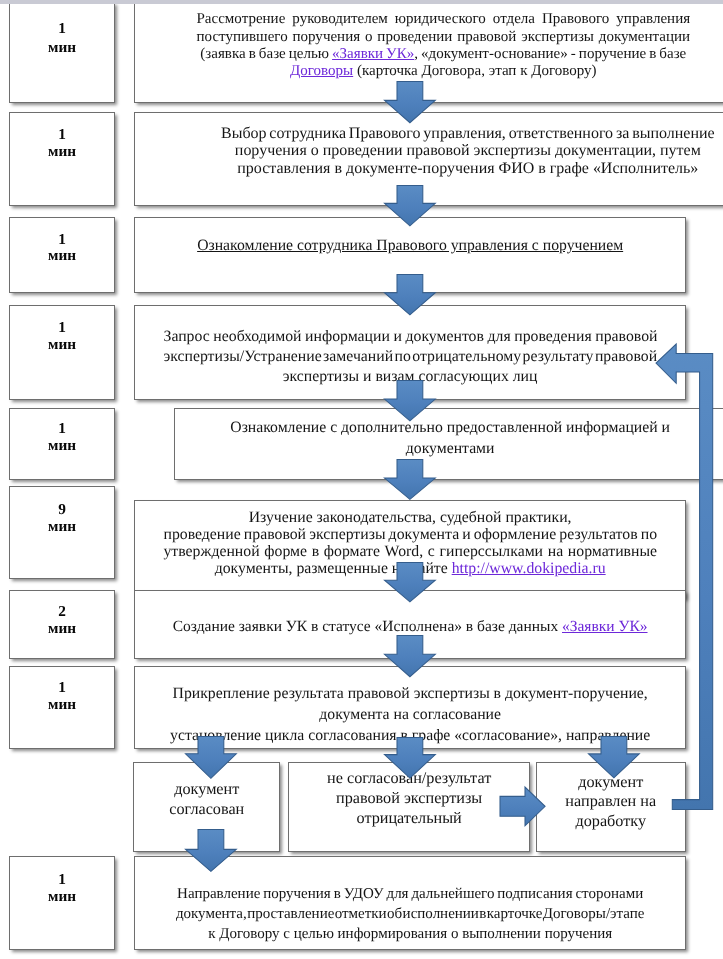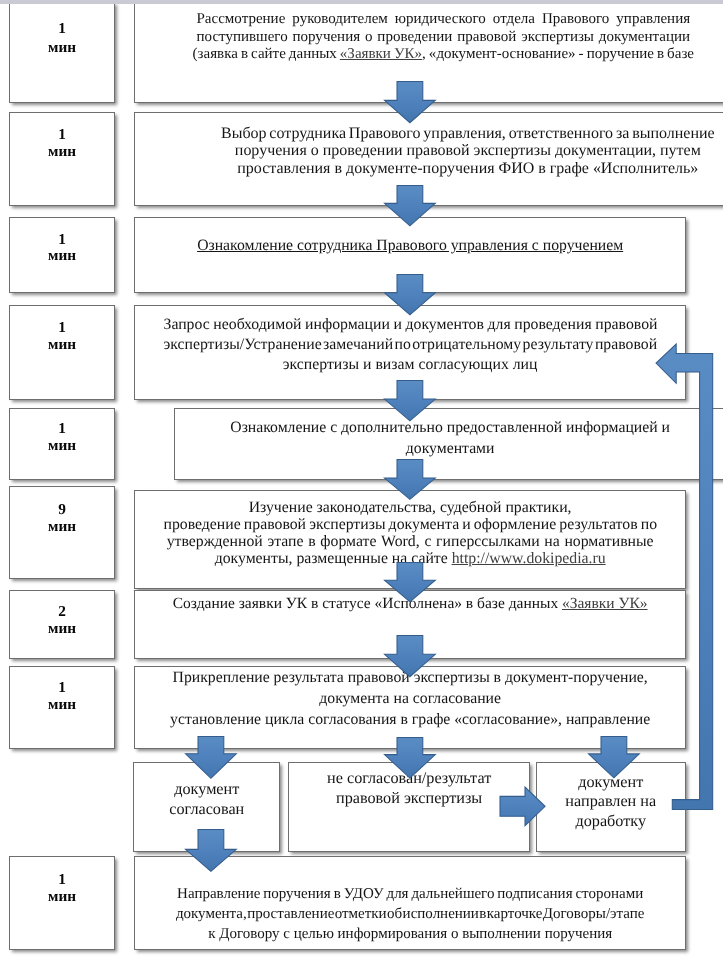--- a/index.html
+++ b/index.html
@@ -14,37 +14,38 @@
        box-sizing:border-box;box-shadow:2.2px 2.2px 3.2px -0.6px rgba(0,0,0,0.46);}
   .dur{display:flex;flex-direction:column;align-items:center;
        justify-content:flex-start;font-weight:bold;color:#080808;
        box-sizing:border-box;}
   .txt{display:block;overflow:hidden;}
   .txt .para{width:100%;box-sizing:border-box;color:#151515;padding:0 28.2px;}
   .ln{display:block;white-space:nowrap;text-align:center;}
 
   .outbox{display:block;overflow:hidden;}
   .outbox .para{width:100%;text-align:center;box-sizing:border-box;color:#151515;padding:0 4px;}
-  .lnk{color:#404040;text-decoration:underline;}
+  .lnk{color:#6d28d9;text-decoration:underline;}
   svg.arrow{position:absolute;overflow:visible;}
 </style>
 </head>
 <body>
 
 <div id="stage">
 
 <div class="box dur" style="left: 9px; top: 1.6px; width: 106px; height: 101.4px; font-size: 15.3px; line-height: 19.2px; padding-top: 16.09px;">
       <div>1</div>
       <div>мин</div>
     </div>
     <div class="box txt" style="left: 134.3px; top: 1.6px; width: 618px; height: 101.4px;">
       <div class="para" style="font-size: 15.03px; line-height: 17.3px; padding-top: 8.72px;">
         <div class="ln" style="word-spacing: 3.267px;"><span>Рассмотрение руководителем юридического отдела Правового управления</span></div>
         <div class="ln" style="word-spacing: 1.131px;"><span>поступившего поручения о проведении правовой экспертизы документации</span></div>
-        <div class="ln" style="word-spacing: -0.718px;"><span>(заявка в сайте данных </span><span class="lnk">«Заявки УК»</span><span>, «документ-основание» - поручение в базе</span></div>
+        <div class="ln" style="word-spacing: -0.718px;"><span>(заявка в базе целью </span><span class="lnk">«Заявки УК»</span><span>, «документ-основание» - поручение в базе</span></div>
+        <div class="ln"><span class="lnk">Договоры</span><span> (карточка Договора, этап к Договору)</span></div>
       </div>
     </div>
     <div class="box dur" style="left: 9px; top: 111.8px; width: 106px; height: 94px; font-size: 15.3px; line-height: 17.4px; padding-top: 13.09px;">
       <div>1</div>
       <div>мин</div>
     </div>
     <div class="box txt" style="left: 134.3px; top: 111.8px; width: 667px; height: 94px;">
       <div class="para" style="font-size: 15.99px; line-height: 17.3px; padding-top: 12.4px;">
         <div class="ln" style="word-spacing: -1.16px;"><span>Выбор сотрудника Правового управления, ответственного за выполнение</span></div>
         <div class="ln"><span>поручения о проведении правовой экспертизы документации, путем</span></div>
@@ -59,77 +60,78 @@
       <div class="para" style="font-size: 15.73px; line-height: 20px; padding-top: 18.63px; text-decoration: underline;">
         <div class="ln"><span>Ознакомление сотрудника Правового управления с поручением</span></div>
       </div>
     </div>
     <div class="box dur" style="left: 9px; top: 304.5px; width: 106px; height: 95.5px; font-size: 15.3px; line-height: 17px; padding-top: 13.39px;">
       <div>1</div>
       <div>мин</div>
     </div>
     <div class="box txt" style="left: 134.3px; top: 304.5px; width: 551.7px; height: 95.5px;">
       <div class="para" style="font-size: 15.78px; line-height: 20px; padding-top: 9.98px;">
-        <div class="ln" style="word-spacing: -0.37px;"><span>Запрос необходимой информации и документов для  проведения правовой</span></div>
+        <div class="ln" style="word-spacing: -0.37px; margin-top: 12px;"><span>Запрос необходимой информации и документов для  проведения правовой</span></div>
         <div class="ln" style="word-spacing: -2.53px;"><span>экспертизы/Устранение замечаний по отрицательному результату правовой</span></div>
         <div class="ln"><span>экспертизы и визам согласующих лиц</span></div>
       </div>
     </div>
     <div class="box dur" style="left: 9px; top: 407.5px; width: 106px; height: 72.3px; font-size: 15.3px; line-height: 17px; padding-top: 11.49px;">
       <div>1</div>
       <div>мин</div>
     </div>
     <div class="box txt" style="left: 134.3px; top: 407.5px; width: 551.7px; height: 72.3px; margin-left: 40px;">
       <div class="para" style="font-size: 15.73px; line-height: 20.8px; padding-top: 9.23px;">
         <div class="ln"><span>Ознакомление с дополнительно предоставленной информацией и</span></div>
         <div class="ln"><span>документами</span></div>
       </div>
     </div>
     <div class="box dur" style="left: 9px; top: 485.5px; width: 106px; height: 93.7px; font-size: 15.3px; line-height: 17px; padding-top: 14.79px;">
       <div>9</div>
       <div>мин</div>
     </div>
-    <div class="box txt" style="left: 134.3px; top: 490px; width: 551.7px; height: 99px;">
+    <div class="box txt" style="left: 134.3px; top: 500px; width: 551.7px; height: 99px;">
       <div class="para" style="font-size: 15.78px; line-height: 17px; padding-top: 8.48px;">
         <div class="ln"><span>Изучение законодательства, судебной практики,</span></div>
         <div class="ln" style="word-spacing: -0.8px;"><span>проведение правовой экспертизы документа и оформление результатов по</span></div>
-        <div class="ln" style="word-spacing: 0.747px;"><span>утвержденной этапе в формате Word, с гиперссылками на нормативные</span></div>
+        <div class="ln" style="word-spacing: 0.747px;"><span>утвержденной форме в формате Word, с гиперссылками на нормативные</span></div>
         <div class="ln"><span>документы, размещенные на сайте </span><span class="lnk">http://www.dokipedia.ru</span></div>
       </div>
     </div>
     <div class="box dur" style="left: 9px; top: 589.5px; width: 106px; height: 69.3px; font-size: 15.3px; line-height: 17px; padding-top: 12.19px;">
       <div>2</div>
       <div>мин</div>
     </div>
     <div class="box txt" style="left: 134.3px; top: 589.5px; width: 551.7px; height: 69.3px;">
-      <div class="para" style="font-size: 15.49px; line-height: 20px; padding-top: 3px;">
+      <div class="para" style="font-size: 15.49px; line-height: 20px; padding-top: 26px;">
         <div class="ln"><span>Создание заявки УК в статусе «Исполнена» в базе данных </span><span class="lnk">«Заявки УК»</span></div>
       </div>
     </div>
     <div class="box dur" style="left: 9px; top: 665.5px; width: 106px; height: 83.8px; font-size: 15.3px; line-height: 17px; padding-top: 12.79px;">
       <div>1</div>
       <div>мин</div>
     </div>
     <div class="box txt" style="left: 134.3px; top: 665.5px; width: 551.7px; height: 83.8px;">
-      <div class="para" style="font-size: 15.73px; line-height: 21px; padding-top: 0;">
+      <div class="para" style="font-size: 15.73px; line-height: 21px; padding-top: 16px;">
         <div class="ln"><span>Прикрепление результата правовой экспертизы в документ-поручение,</span></div>
         <div class="ln"><span>документа на согласование</span></div>
         <div class="ln"><span>установление цикла согласования в графе «согласование», направление</span></div>
       </div>
     </div>
     <div class="box outbox" style="left: 133.1px; top: 762.4px; width: 147.4px; height: 89.3px;">
       <div class="para" style="font-size: 16.2px; line-height: 20px; padding-top: 15.47px;">
         <div class="ln"><span>документ</span></div>
         <div class="ln"><span>согласован</span></div>
       </div>
     </div>
     <div class="box outbox" style="left: 287.8px; top: 762.4px; width: 242.7px; height: 89.3px;">
       <div class="para" style="font-size: 16.2px; line-height: 20px; padding-top: 4.87px;">
         <div class="ln"><span>не согласован/результат</span></div>
         <div class="ln"><span>правовой экспертизы</span></div>
+        <div class="ln"><span>отрицательный</span></div>
       </div>
     </div>
     <div class="box outbox" style="left: 535.6px; top: 762.4px; width: 150.3px; height: 89.3px;">
       <div class="para" style="font-size: 16.2px; line-height: 19.5px; padding-top: 9.12px;">
         <div class="ln"><span>документ</span></div>
         <div class="ln"><span>направлен на</span></div>
         <div class="ln"><span>доработку</span></div>
       </div>
     </div>
     <div class="box dur" style="left: 9px; top: 856px; width: 106px; height: 94.4px; font-size: 15.3px; line-height: 17px; padding-top: 13.89px;">

